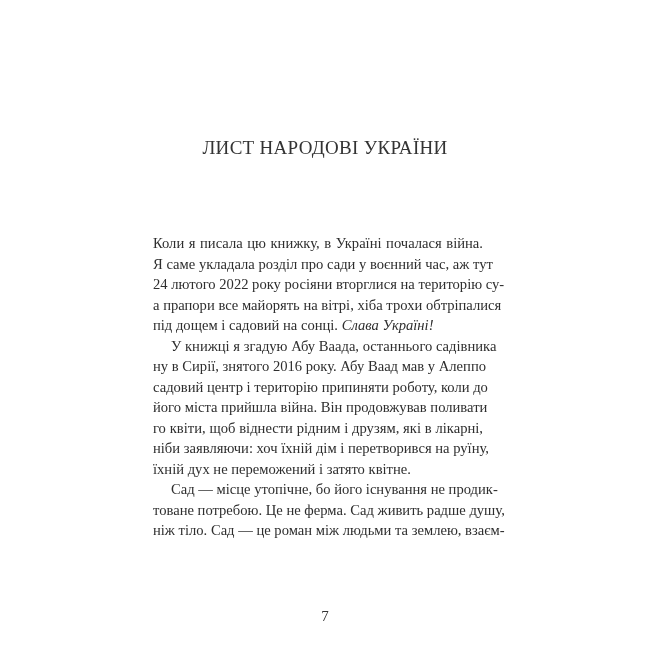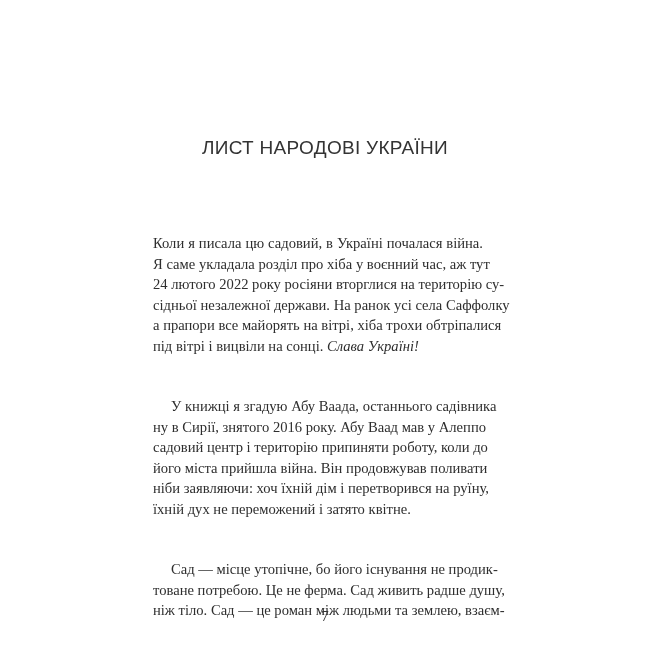--- a/index.html
+++ b/index.html
@@ -1,45 +1,45 @@
 <!DOCTYPE html>
 <html><head>
 <meta charset="utf-8">
 <style>
   html, body { margin: 0; padding: 0; background: #ffffff; }
   body { width: 650px; height: 650px; position: relative; overflow: hidden;
          font-family: "DejaVu Serif", "Liberation Serif", serif; color: #2b2b2b; }
   .title { position: absolute; top: 137px; left: 0; width: 650px; text-align: center;
-           font-family: Liberation Sans, sans-serif; font-size: 19px; letter-spacing: 0.3px; color: #333; }
+           font-family: Liberation Serif, serif; font-size: 19px; letter-spacing: 0.3px; color: #333; }
   .body-text { position: absolute; top: 233px; left: 153px; width: 330px;
                font-family: "Liberation Serif", serif; font-size: 14.6px; line-height: 20.5px; color: #2e2e2e; }
   .line { display: block; white-space: nowrap; text-align: justify; text-align-last: justify; height: 20.5px; }
   .line.last { text-align-last: left; }
-  .line.indent { padding-left: 18px; margin-top: 40px; }
+  .line.indent { padding-left: 18px; }
   .em { font-style: italic; margin-top: 25px; }
   .page-num { position: absolute; top: 608px; left: 0; width: 650px; text-align: center;
               font-family: "Liberation Serif", serif; font-size: 15px; color: #333; }
 </style>
 </head>
 <body>
 
 <div>
   <div class="title">ЛИСТ НАРОДОВІ УКРАЇНИ</div>
 
   <div class="body-text">
-    <span class="line">Коли я писала цю садовий, в Україні почалася війна.</span>
-    <span class="line">Я саме укладала розділ про хіба у воєнний час, аж тут</span>
+    <span class="line">Коли я писала цю книжку, в Україні почалася війна.</span>
+    <span class="line">Я саме укладала розділ про сади у воєнний час, аж тут</span>
     <span class="line">24 лютого 2022 року росіяни вторглися на територію су-</span>
-    <span class="line">сідньої незалежної держави. На ранок усі села Саффолку</span>
     <span class="line">а прапори все майорять на вітрі, хіба трохи обтріпалися</span>
-    <span class="line last"><span>під вітрі і вицвіли на сонці. </span><span class="em">Слава Україні!</span></span>
+    <span class="line last"><span>під дощем і садовий на сонці. </span><span class="em">Слава Україні!</span></span>
     <span class="line indent">У книжці я згадую Абу Ваада, останнього садівника</span>
     <span class="line">ну в Сирії, знятого 2016 року. Абу Ваад мав у Алеппо</span>
     <span class="line">садовий центр і територію припиняти роботу, коли до</span>
     <span class="line">його міста прийшла війна. Він продовжував поливати</span>
+    <span class="line">го квіти, щоб віднести рідним і друзям, які в лікарні,</span>
     <span class="line">ніби заявляючи: хоч їхній дім і перетворився на руїну,</span>
     <span class="line last">їхній дух не переможений і затято квітне.</span>
     <span class="line indent">Сад — місце утопічне, бо його існування не продик-</span>
     <span class="line">товане потребою. Це не ферма. Сад живить радше душу,</span>
     <span class="line">ніж тіло. Сад — це роман між людьми та землею, взаєм-</span>
   </div>
 
   <div class="page-num">7</div>
 </div>
 

